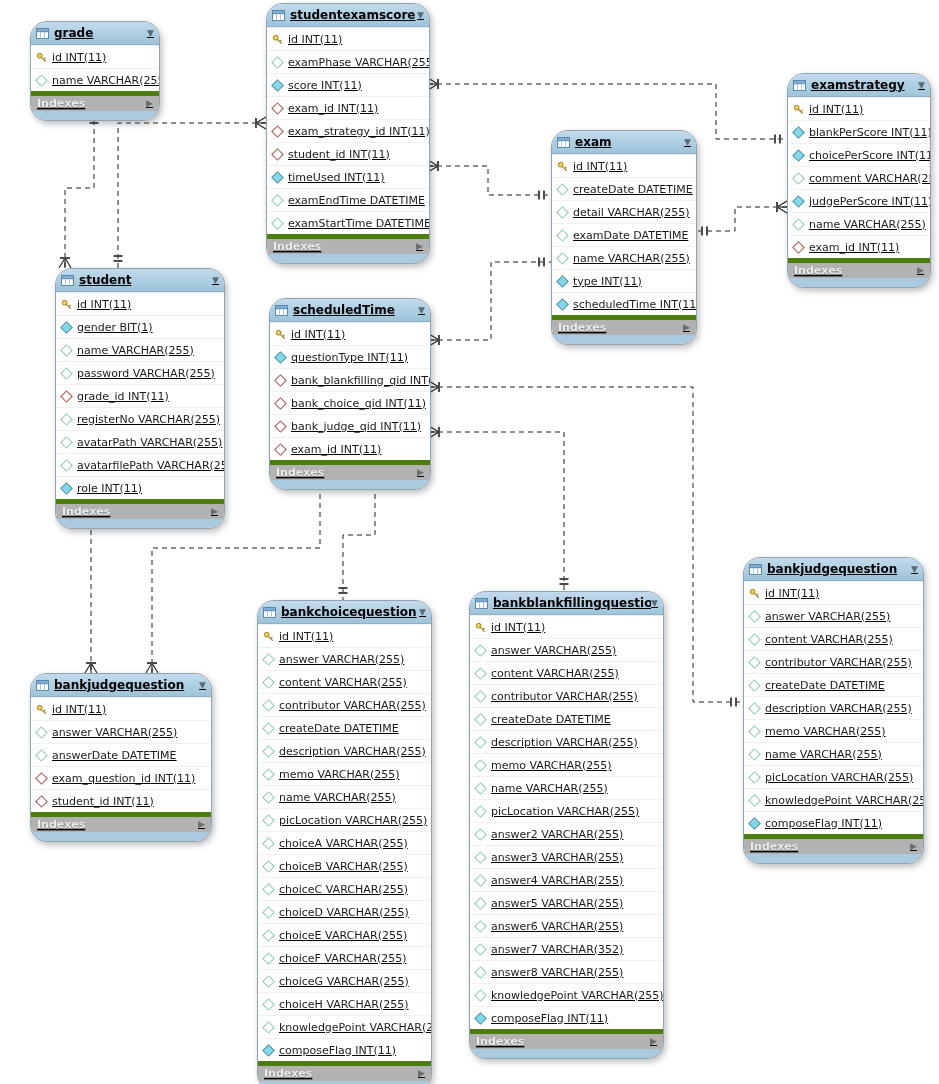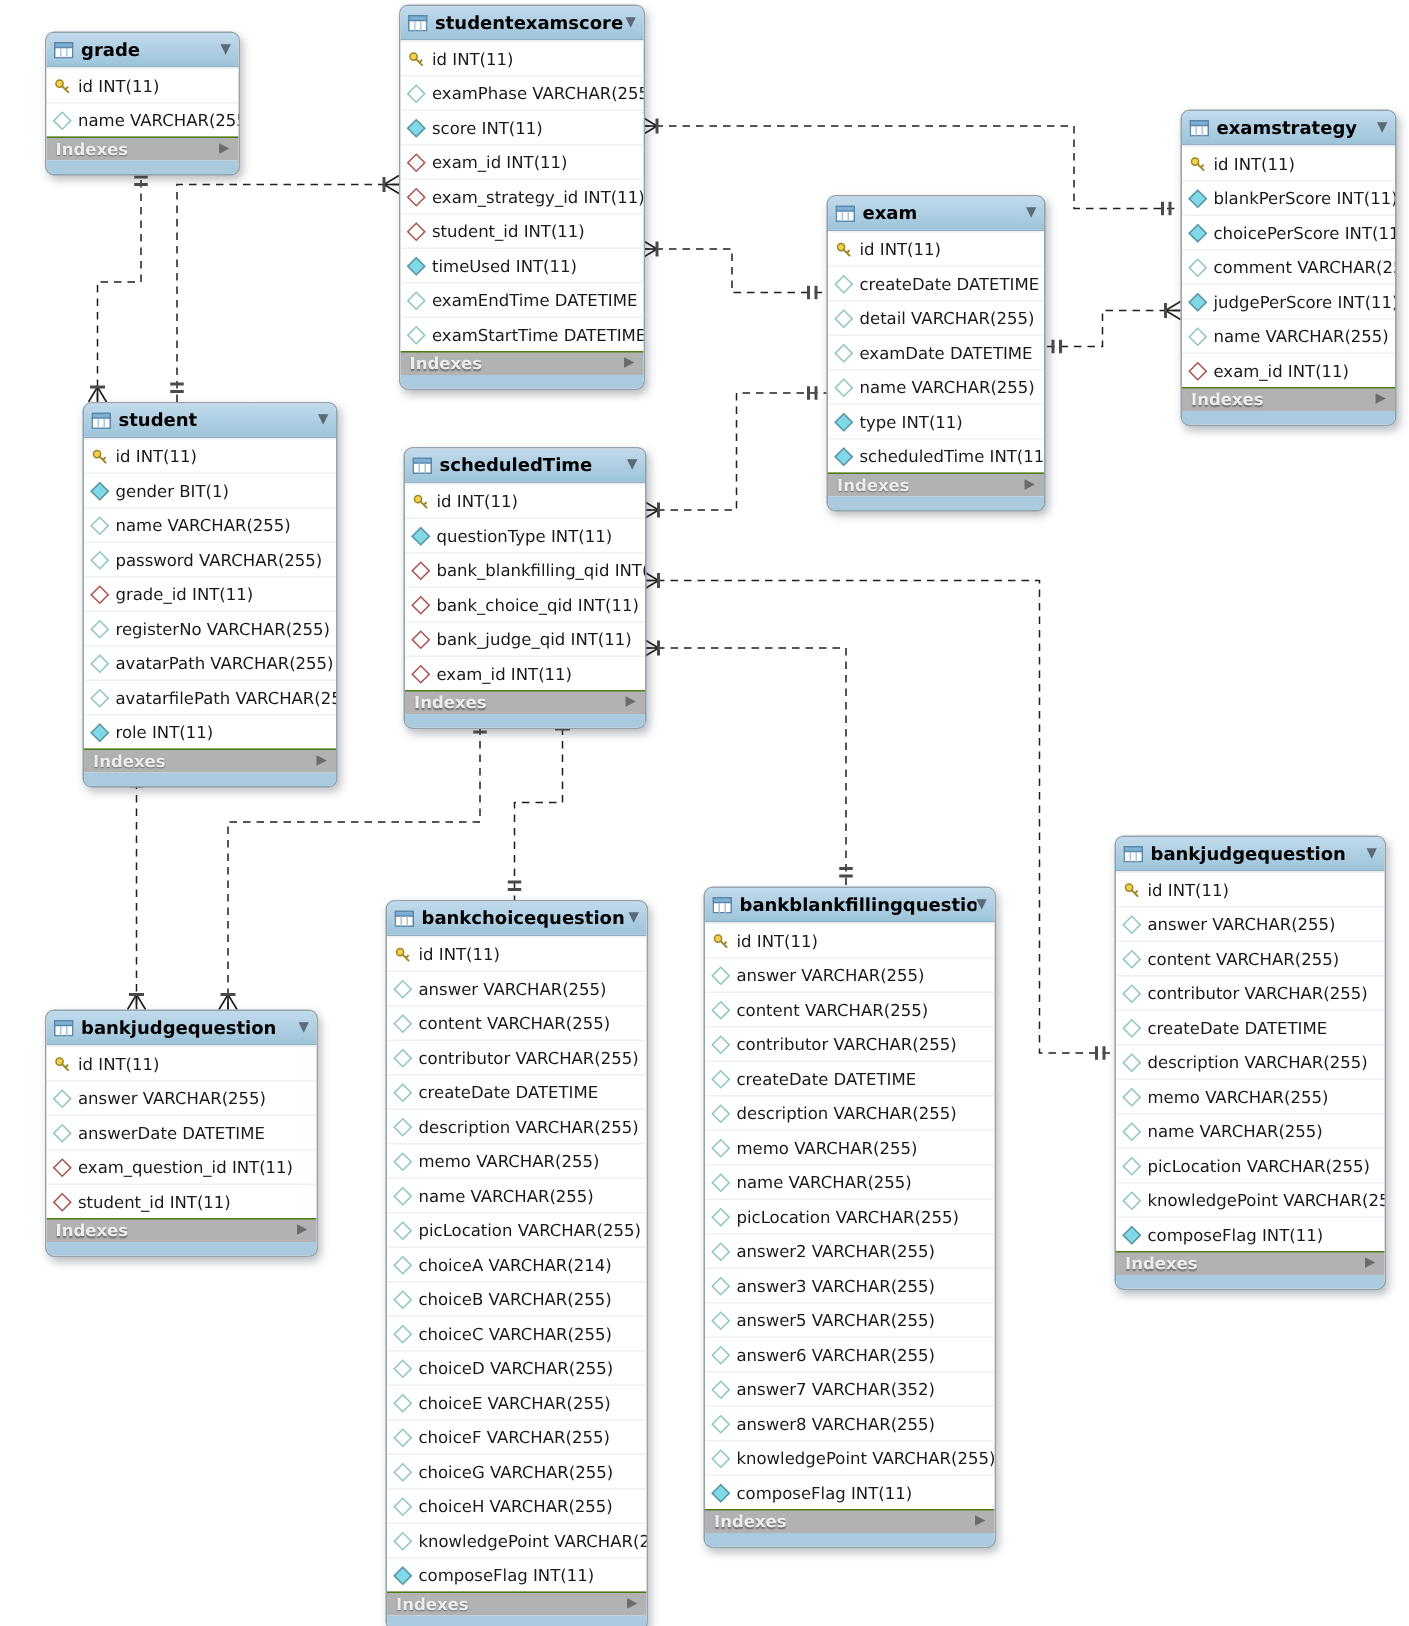--- a/index.html
+++ b/index.html
@@ -2,37 +2,37 @@
 <html><head>
 <meta charset="utf-8">
 <title>EER Diagram</title>
 <style>
   html,body{margin:0;padding:0;background:#ffffff;}
   #canvas{position:relative;background:#ffffff;overflow:hidden;font-family:"DejaVu Sans","Liberation Sans",sans-serif;}
   #connectors{position:absolute;left:0;top:0;}
   .rel{fill:none;stroke:#1f1f1f;stroke-width:1;stroke-dasharray:5 4;}
   .prong{stroke:#1f1f1f;stroke-width:1.1;fill:none;}
   .tick{stroke:#4a4a4a;stroke-width:2;fill:none;}
-  .tbl{position:absolute;background:#ffffff;border:1px solid #93a3ad;border-radius:6px;
-       box-shadow:2px 3px 6px rgba(60,70,80,.35);overflow:hidden;}
+  .tbl{position:absolute;background:#ffffff;border:1px solid #93a3ad;border-radius:17px;
+       box-shadow:2px 3px 6px rgba(60,70,80,.35);overflow:hidden;text-decoration:underline;}
   .hdr{height:22px;display:flex;align-items:center;padding:0 5px;
        background:linear-gradient(#c2daec,#9dc4da);border-bottom:1px solid #8fb0c4;}
   .hdr .title{margin-left:5px;flex:1;font-size:12px;font-weight:bold;color:#000;white-space:nowrap;overflow:hidden;}
   .tri{color:#5a6a76;font-size:9px;line-height:1;}
   .tblicon{display:inline-flex;flex:none;}
   .row{height:22px;display:flex;align-items:center;padding:0 4px;background:#fff;border-top:1px solid #f0f0f0;}
   .row:first-of-type{border-top:none;}
   .row .ctext{font-size:11px;color:#1a1a1a;white-space:nowrap;}
   .cic{display:inline-flex;align-items:center;justify-content:center;width:13px;flex:none;margin-right:4px;}
   .dic{width:7px;height:7px;transform:rotate(45deg);flex:none;}
   .dic.notnull{background:#7fd9e8;border:1px solid #5f93a0;}
   .dic.nullable{background:#ffffff;border:1px solid #8cc6bd;}
   .dic.fk{background:#ffffff;border:1px solid #a9534e;}
   .ftr{height:15px;display:flex;align-items:center;padding:0 6px;background:#b2b2b2;
-       border-top:1px solid #4d7c0f;}
+       border-top:5px solid #4d7c0f;}
   .ftr .flabel{font-size:11px;font-weight:bold;color:#ececec;text-shadow:0 1px 1px rgba(0,0,0,.4);}
   .ftr .arrow{margin-left:auto;color:#6b6b6b;font-size:9px;line-height:1;}
   .bar{height:9px;background:#a9cadf;}
 </style>
 </head>
 <body>
 
 <div id="canvas" style="width: 939px; height: 1084px;">
   <svg id="connectors" width="939" height="1084" viewBox="0 0 939 1084">
       <g>
@@ -575,21 +575,21 @@
         <div class="row">
           <span class="cic">
             <span class="dic nullable"></span>
           </span>
           <span class="ctext">picLocation VARCHAR(255)</span>
         </div>
         <div class="row">
           <span class="cic">
             <span class="dic nullable"></span>
           </span>
-          <span class="ctext">choiceA VARCHAR(214)</span>
+          <span class="ctext">choiceA VARCHAR(255)</span>
         </div>
         <div class="row">
           <span class="cic">
             <span class="dic nullable"></span>
           </span>
           <span class="ctext">choiceB VARCHAR(255)</span>
         </div>
         <div class="row">
           <span class="cic">
             <span class="dic nullable"></span>
@@ -723,20 +723,26 @@
         <div class="row">
           <span class="cic">
             <span class="dic nullable"></span>
           </span>
           <span class="ctext">answer3 VARCHAR(255)</span>
         </div>
         <div class="row">
           <span class="cic">
             <span class="dic nullable"></span>
           </span>
+          <span class="ctext">answer4 VARCHAR(255)</span>
+        </div>
+        <div class="row">
+          <span class="cic">
+            <span class="dic nullable"></span>
+          </span>
           <span class="ctext">answer5 VARCHAR(255)</span>
         </div>
         <div class="row">
           <span class="cic">
             <span class="dic nullable"></span>
           </span>
           <span class="ctext">answer6 VARCHAR(255)</span>
         </div>
         <div class="row">
           <span class="cic">

